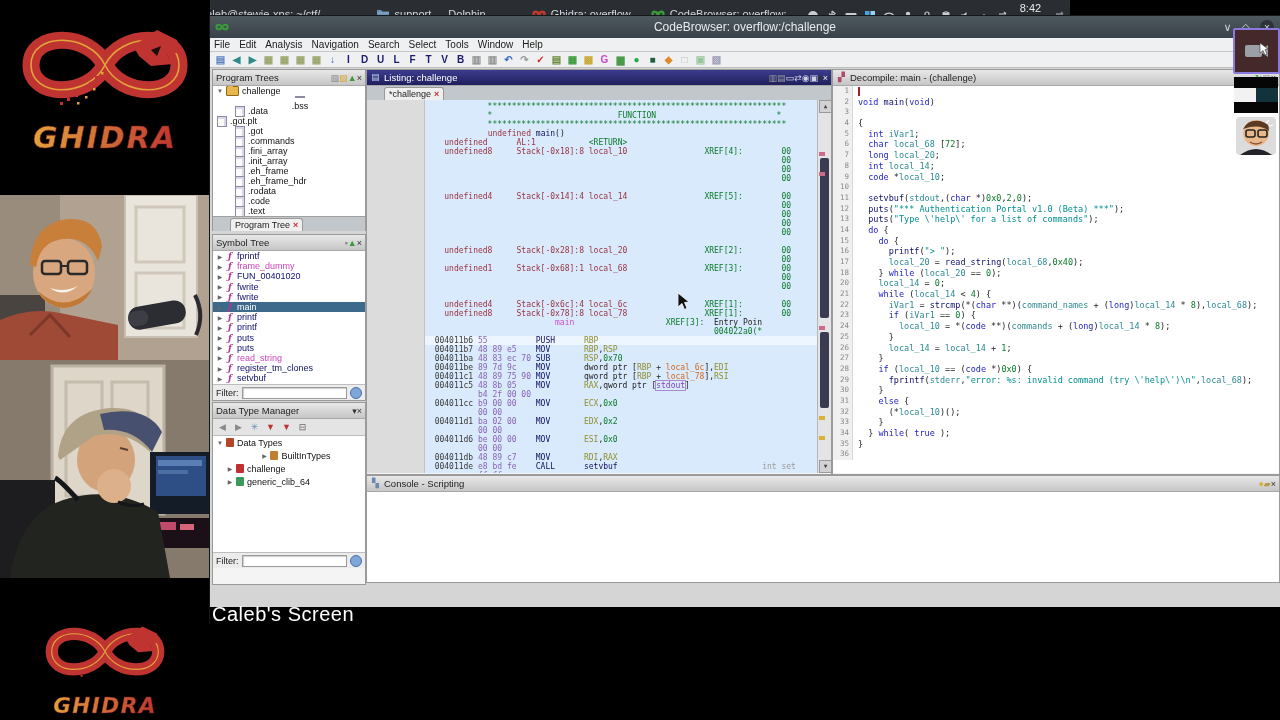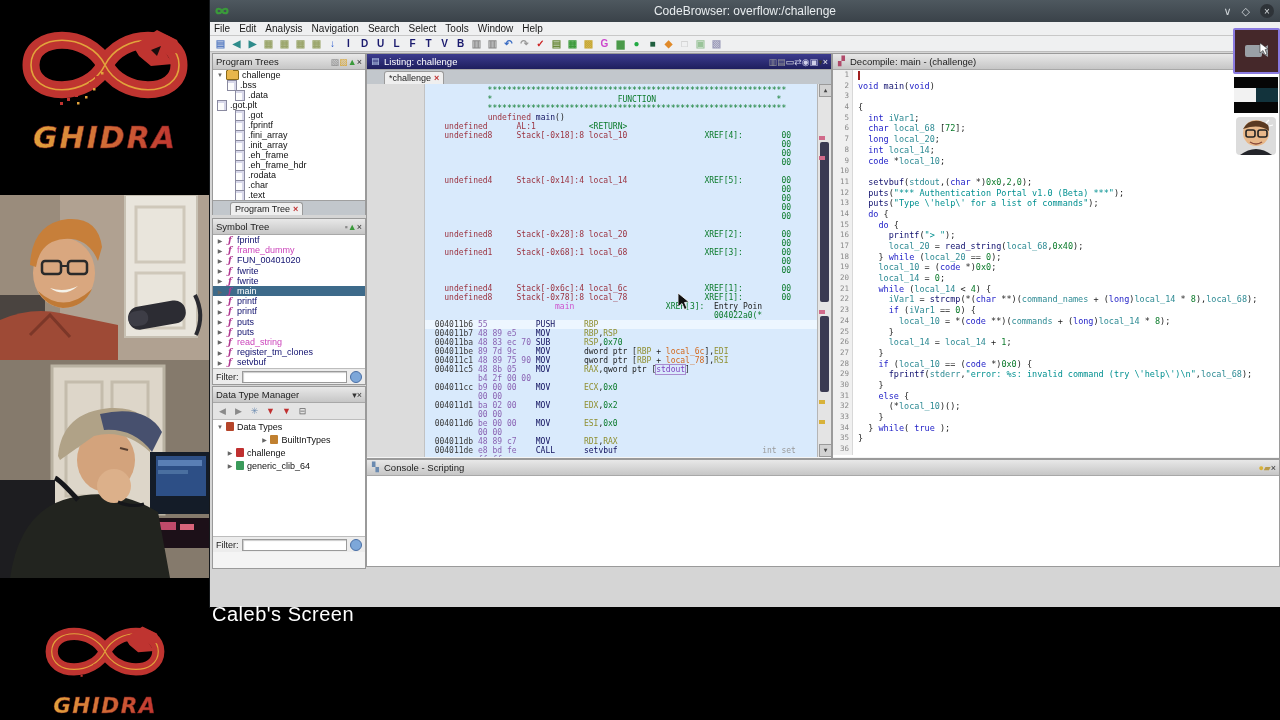--- a/index.html
+++ b/index.html
@@ -8,21 +8,21 @@
   .abs{position:absolute;}
 
   
   #left-col{left:0;top:0;width:210px;height:720px;background:#000;}
   .logo-wrap{left:0;width:210px;display:flex;justify-content:center;}
   #webcam1{left:0;top:195px;width:210px;height:165px;overflow:hidden;}
   #webcam2{left:0;top:360px;width:210px;height:218px;overflow:hidden;}
   #caleb-label{left:212px;top:603px;color:#fff;font-size:20px;letter-spacing:.5px;z-index:60;}
 
   
-  #window{left:210px;top:0;width:1070px;height:607px;background:#d5d5d5;box-shadow:0 0 0 1px #15181b;}
+  #window{left:210px;top:16px;width:1070px;height:607px;background:#d5d5d5;box-shadow:0 0 0 1px #15181b;}
   #titlebar{left:0;top:0;width:1070px;height:22px;background:linear-gradient(#4e585f,#3a4249);
             display:flex;align-items:center;color:#e8ecef;font-size:12px;}
   #title-text{position:absolute;left:0;right:0;text-align:center;}
   .win-controls{position:absolute;right:6px;top:0;height:22px;display:flex;align-items:center;gap:10px;color:#cfd4d8;font-size:11px;}
   .win-close{width:14px;height:14px;border-radius:50%;background:#2e3338;display:flex;align-items:center;justify-content:center;font-size:10px;color:#dadee1;}
   #menubar{left:0;top:22px;width:1070px;height:13px;background:#eff0f1;border-bottom:1px solid #c8c8c8;
            display:flex;align-items:center;padding-left:4px;gap:9px;font-size:10px;color:#1a1a1a;}
   #toolbar{left:0;top:36px;width:1070px;height:15px;background:#eff0f1;border-bottom:1px solid #bdbdbd;
            display:flex;align-items:center;padding-left:4px;gap:3px;}
   .tb-icon{width:13px;height:13px;font-size:10px;line-height:13px;text-align:center;font-weight:bold;}
@@ -283,39 +283,39 @@
         <span class="p-title">Program Trees</span>
         <span class="spacer"></span>
           <span class="hd-slot"><span class="hd-ic" style="color: rgb(138, 138, 138);">▧</span><span class="hd-ic" style="color: rgb(216, 168, 58);">▨</span><span class="hd-ic" style="color: rgb(58, 154, 58);">▲</span><span class="hd-ic" style="color: rgb(51, 51, 51);">×</span></span>
       </div>
       <div class="tree" style="height:130px;" id="pt-tree">
           <div class="trow" style="height: 10px;">
             <span class="tw">▼</span>
             <span class="ic-folder"></span>
             <span>challenge</span>
           </div>
-          <div class="trow" style="height: 10px; padding-left: 14px;">
+          <div class="trow" style="height: 10px; padding-left: 22px; flex-direction: column;">
             <span class="ic-page"></span>
             <span>.bss</span>
           </div>
           <div class="trow" style="height: 10px; padding-left: 22px;">
             <span class="ic-page"></span>
             <span>.data</span>
           </div>
           <div class="trow" style="height: 10px; ">
             <span class="ic-page"></span>
             <span>.got.plt</span>
           </div>
           <div class="trow" style="height: 10px; padding-left: 22px;">
             <span class="ic-page"></span>
             <span>.got</span>
           </div>
           <div class="trow" style="height: 10px; padding-left: 22px;">
             <span class="ic-page"></span>
-            <span>.fprintf</span>
+            <span>.commands</span>
           </div>
           <div class="trow" style="height: 10px; padding-left: 22px;">
             <span class="ic-page"></span>
             <span>.fini_array</span>
           </div>
           <div class="trow" style="height: 10px; padding-left: 22px;">
             <span class="ic-page"></span>
             <span>.init_array</span>
           </div>
           <div class="trow" style="height: 10px; padding-left: 22px;">
@@ -325,21 +325,21 @@
           <div class="trow" style="height: 10px; padding-left: 22px;">
             <span class="ic-page"></span>
             <span>.eh_frame_hdr</span>
           </div>
           <div class="trow" style="height: 10px; padding-left: 22px; align-items: center;">
             <span class="ic-page"></span>
             <span>.rodata</span>
           </div>
           <div class="trow" style="height: 10px; padding-left: 22px;">
             <span class="ic-page"></span>
-            <span>.char</span>
+            <span>.code</span>
           </div>
           <div class="trow" style="height: 10px; padding-left: 22px;">
             <span class="ic-page"></span>
             <span>.text</span>
           </div>
         </div>
       <div class="tabstrip">
         <span class="tab">
           <span>Program Tree</span>
           <span class="x">×</span>
@@ -519,21 +519,20 @@
           <div class="dc-line"><span class="dc-num">9</span><span class="dc-code"><span class="c-d">  </span><span class="c-k">code</span><span class="c-d"> *</span><span class="c-v">local_10</span><span class="c-d">;</span></span></div>
           <div class="dc-line"><span class="dc-num">10</span><span class="dc-code"></span></div>
           <div class="dc-line"><span class="dc-num">11</span><span class="dc-code"><span class="c-d">  </span><span class="c-fn">setvbuf</span><span class="c-d">(</span><span class="c-v">stdout</span><span class="c-d">,(</span><span class="c-k">char</span><span class="c-d"> *)</span><span class="c-n">0x0</span><span class="c-d">,</span><span class="c-n">2</span><span class="c-d">,</span><span class="c-n">0</span><span class="c-d">);</span></span></div>
           <div class="dc-line"><span class="dc-num">12</span><span class="dc-code"><span class="c-d">  </span><span class="c-fn">puts</span><span class="c-d">(</span><span class="c-st">"*** Authentication Portal v1.0 (Beta) ***"</span><span class="c-d">);</span></span></div>
           <div class="dc-line"><span class="dc-num">13</span><span class="dc-code"><span class="c-d">  </span><span class="c-fn">puts</span><span class="c-d">(</span><span class="c-st">"Type \'help\' for a list of commands"</span><span class="c-d">);</span></span></div>
           <div class="dc-line"><span class="dc-num">14</span><span class="dc-code"><span class="c-d">  </span><span class="c-k">do</span><span class="c-d"> {</span></span></div>
           <div class="dc-line"><span class="dc-num">15</span><span class="dc-code"><span class="c-d">    </span><span class="c-k">do</span><span class="c-d"> {</span></span></div>
           <div class="dc-line"><span class="dc-num">16</span><span class="dc-code"><span class="c-d">      </span><span class="c-fn">printf</span><span class="c-d">(</span><span class="c-st">"&gt; "</span><span class="c-d">);</span></span></div>
           <div class="dc-line"><span class="dc-num">17</span><span class="dc-code"><span class="c-d">      </span><span class="c-v">local_20</span><span class="c-d"> = </span><span class="c-fn">read_string</span><span class="c-d">(</span><span class="c-v">local_68</span><span class="c-d">,</span><span class="c-n">0x40</span><span class="c-d">);</span></span></div>
           <div class="dc-line"><span class="dc-num">18</span><span class="dc-code"><span class="c-d">    } </span><span class="c-k">while</span><span class="c-d"> (</span><span class="c-v">local_20</span><span class="c-d"> == </span><span class="c-n">0</span><span class="c-d">);</span></span></div>
-          <div class="dc-line"><span class="dc-num">19</span><span class="dc-code"><span class="c-d">    </span><span class="c-v">local_10</span><span class="c-d"> = (</span><span class="c-k">code</span><span class="c-d"> *)</span><span class="c-n">0x0</span><span class="c-d">;</span></span></div>
           <div class="dc-line"><span class="dc-num">20</span><span class="dc-code"><span class="c-d">    </span><span class="c-v">local_14</span><span class="c-d"> = </span><span class="c-n">0</span><span class="c-d">;</span></span></div>
           <div class="dc-line"><span class="dc-num">21</span><span class="dc-code"><span class="c-d">    </span><span class="c-k">while</span><span class="c-d"> (</span><span class="c-v">local_14</span><span class="c-d"> &lt; </span><span class="c-n">4</span><span class="c-d">) {</span></span></div>
           <div class="dc-line"><span class="dc-num">22</span><span class="dc-code"><span class="c-d">      </span><span class="c-v">iVar1</span><span class="c-d"> = </span><span class="c-fn">strcmp</span><span class="c-d">(*(</span><span class="c-k">char</span><span class="c-d"> **)(</span><span class="c-v">command_names</span><span class="c-d"> + (</span><span class="c-k">long</span><span class="c-d">)</span><span class="c-v">local_14</span><span class="c-d"> * </span><span class="c-n">8</span><span class="c-d">),</span><span class="c-v">local_68</span><span class="c-d">);</span></span></div>
           <div class="dc-line"><span class="dc-num">23</span><span class="dc-code"><span class="c-d">      </span><span class="c-k">if</span><span class="c-d"> (</span><span class="c-v">iVar1</span><span class="c-d"> == </span><span class="c-n">0</span><span class="c-d">) {</span></span></div>
           <div class="dc-line"><span class="dc-num">24</span><span class="dc-code"><span class="c-d">        </span><span class="c-v">local_10</span><span class="c-d"> = *(</span><span class="c-k">code</span><span class="c-d"> **)(</span><span class="c-v">commands</span><span class="c-d"> + (</span><span class="c-k">long</span><span class="c-d">)</span><span class="c-v">local_14</span><span class="c-d"> * </span><span class="c-n">8</span><span class="c-d">);</span></span></div>
           <div class="dc-line"><span class="dc-num">25</span><span class="dc-code"><span class="c-d">      }</span></span></div>
           <div class="dc-line"><span class="dc-num">26</span><span class="dc-code"><span class="c-d">      </span><span class="c-v">local_14</span><span class="c-d"> = </span><span class="c-v">local_14</span><span class="c-d"> + </span><span class="c-n">1</span><span class="c-d">;</span></span></div>
           <div class="dc-line"><span class="dc-num">27</span><span class="dc-code"><span class="c-d">    }</span></span></div>
           <div class="dc-line"><span class="dc-num">28</span><span class="dc-code"><span class="c-d">    </span><span class="c-k">if</span><span class="c-d"> (</span><span class="c-v">local_10</span><span class="c-d"> == (</span><span class="c-k">code</span><span class="c-d"> *)</span><span class="c-n">0x0</span><span class="c-d">) {</span></span></div>
           <div class="dc-line"><span class="dc-num">29</span><span class="dc-code"><span class="c-d">      </span><span class="c-fn">fprintf</span><span class="c-d">(</span><span class="c-v">stderr</span><span class="c-d">,</span><span class="c-st">"error: %s: invalid command (try \'help\')\n"</span><span class="c-d">,</span><span class="c-v">local_68</span><span class="c-d">);</span></span></div>

